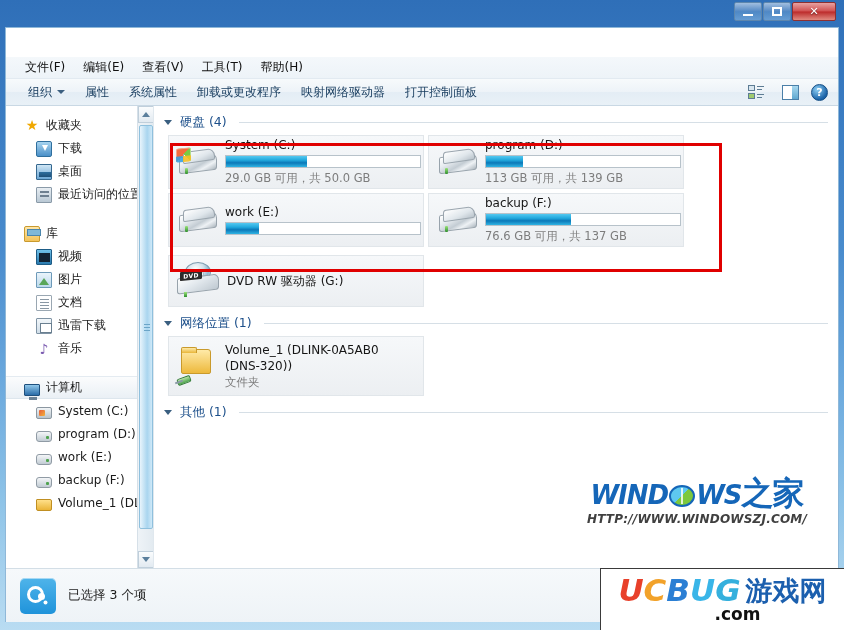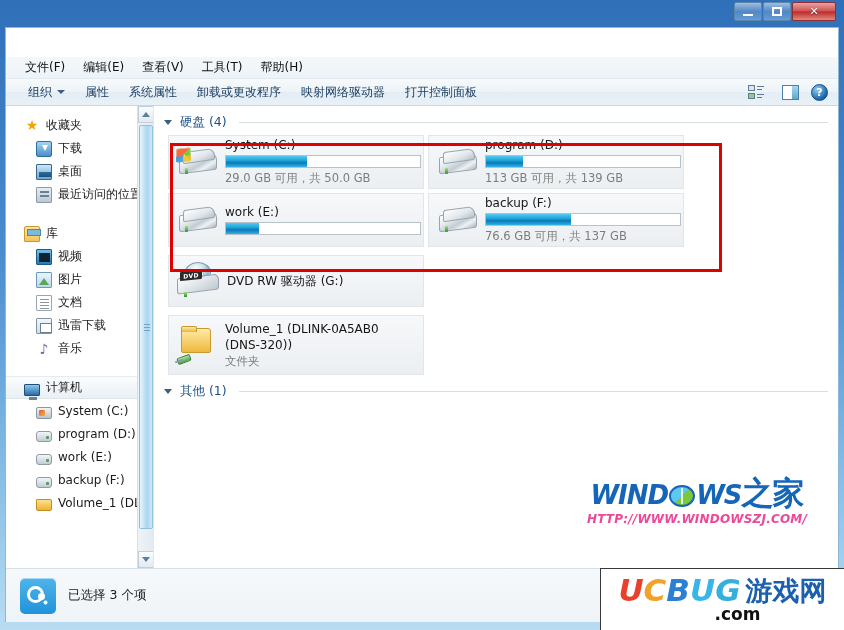--- a/index.html
+++ b/index.html
@@ -374,21 +374,21 @@
   }
   #wm-line1 .globe{
     display:inline-block;width:26px;height:22px;border-radius:50%;
     background:linear-gradient(135deg,#5ec8f0 0 50%,#7cc83c 50% 100%);
     border:2px solid #1566b8; vertical-align:-3px; margin:0 1px;
     position:relative;
   }
   #wm-line1 .globe::after{content:'';position:absolute;left:10px;top:1px;width:2px;height:16px;background:#fff;opacity:.8;}
   #wm-line1 .cn { font-size:32px; font-style:normal; }
   #wm-line2 {
-    font-size: 12px; font-weight:bold; font-style:italic; color:#ec4899;
+    font-size: 12px; font-weight:bold; font-style:italic; color:#404040;
     letter-spacing:.2px; white-space:nowrap; margin-top:2px;
   }
 
   
   #statusbar {
     position: absolute; left: 6px; top: 568px; width: 832px; height: 54px;
     background: linear-gradient(180deg,#f6f9fb,#eef3f7);
     border-top: 1px solid #d3dee6;
     display:flex; align-items:center; padding: 0 6px 0 14px;
   }
@@ -683,20 +683,25 @@
               <span class="tray"></span>
             <span class="badge">DVD</span>
             <span class="led2"></span>
           </span>
           <span class="tiletext">
             <span class="tname">DVD RW 驱动器 (G:)</span>
           </span>
         </div>
       </div>
 
+      <div class="sechead">
+        <span class="tri"></span>
+        <span class="lbl">网络位置 (1)</span>
+        <span class="rule"></span>
+      </div>
       <div class="tilegrid">
         <div class="tile wide">
           <span class="netfolder">
             <span class="fd"></span>
               <span class="plug"></span>
           </span>
           <span class="tiletext">
             <span class="tname2">Volume_1 (DLINK-0A5AB0</span>
             <span class="tname2">(DNS-320))</span>
             <span class="tsub">文件夹</span>

